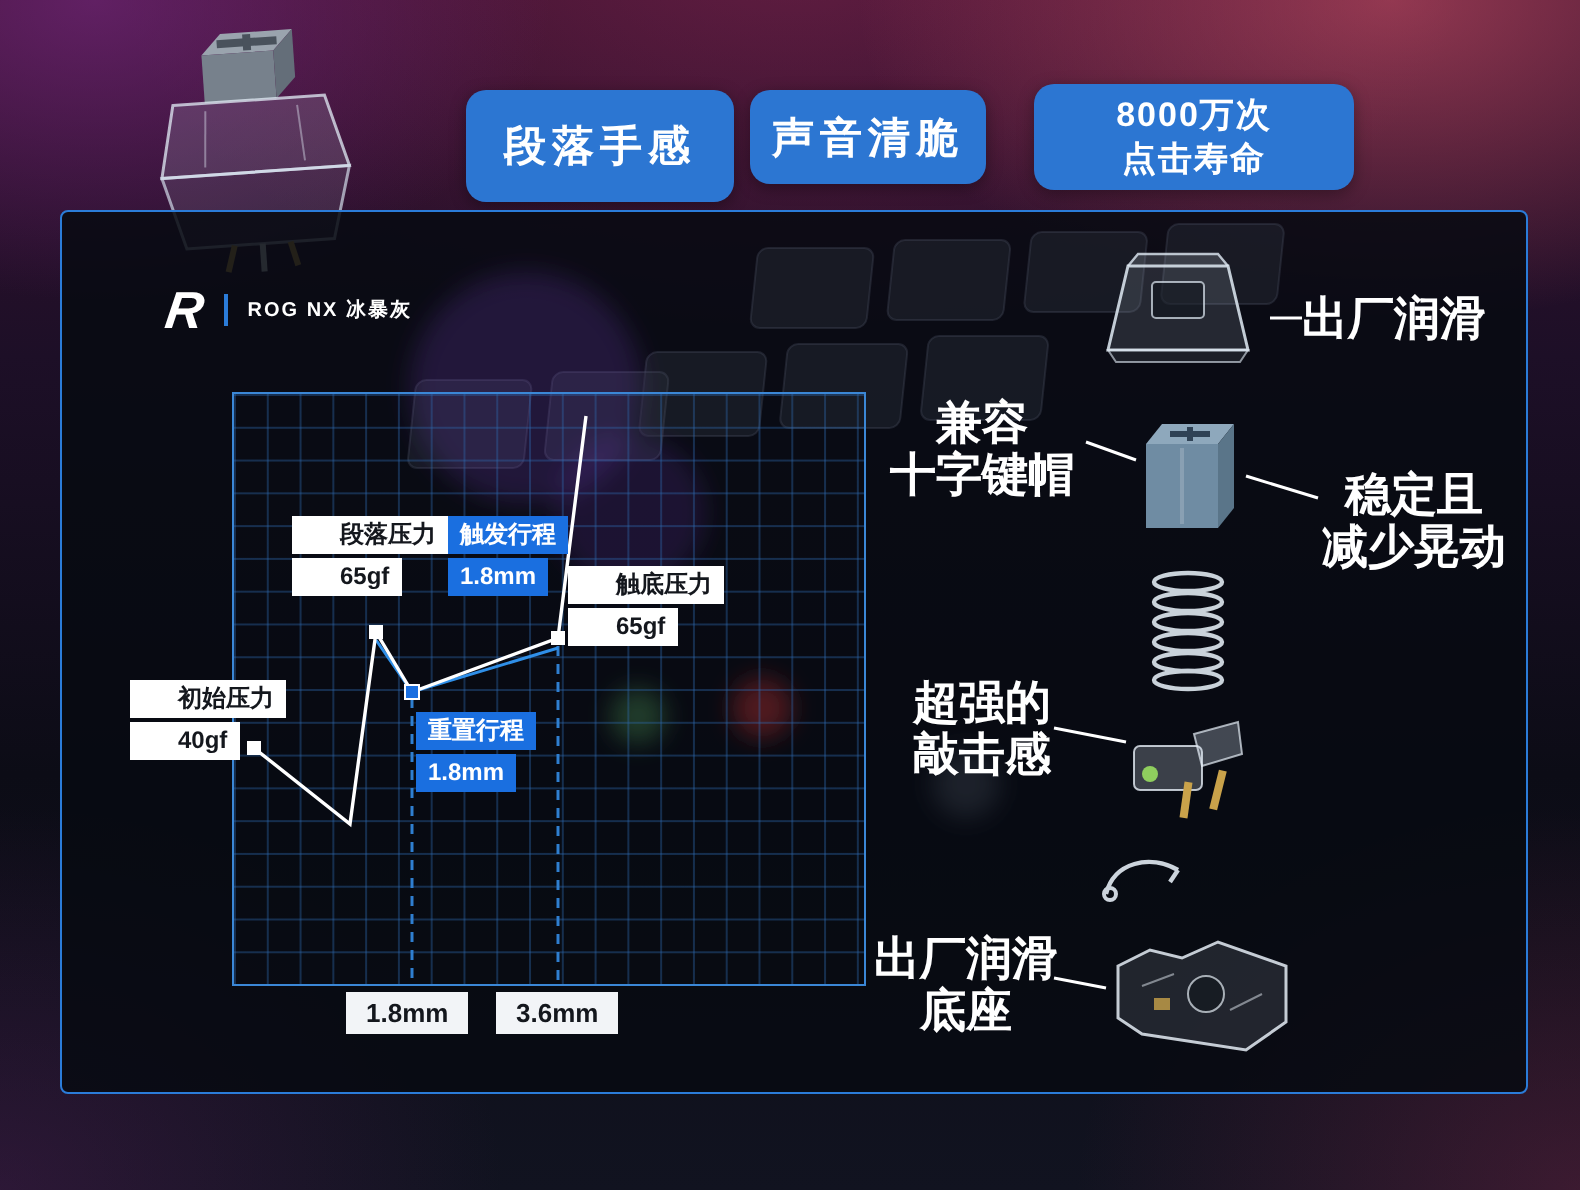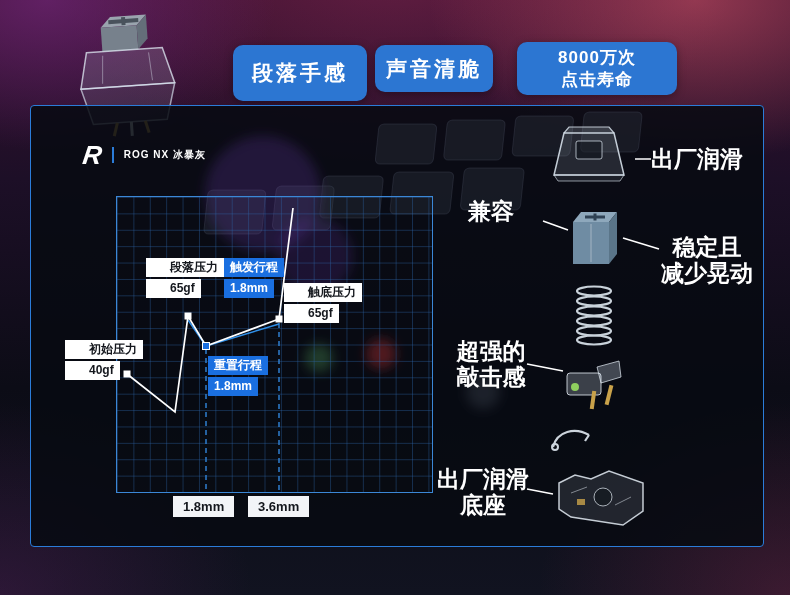--- a/index.html
+++ b/index.html
@@ -223,20 +223,21 @@
       <line x1="592" y1="132" x2="628" y2="143" stroke="#ffffff" stroke-width="1.5"></line>
       <line x1="496" y1="258" x2="532" y2="265" stroke="#ffffff" stroke-width="1.5"></line>
       <line x1="496" y1="383" x2="522" y2="388" stroke="#ffffff" stroke-width="1.5"></line>
     </svg>
 
     <div class="callout" style="left:620px; top:40px; width:86px;">
       <div>出厂润滑</div>
     </div>
     <div class="callout" style="left:408px; top:92px; width:104px;">
       <div>兼容</div>
+      <div>十字键帽</div>
     </div>
     <div class="callout" style="left:628px; top:128px; width:96px;">
       <div>稳定且</div>
       <div>减少晃动</div>
     </div>
     <div class="callout" style="left:420px; top:232px; width:80px;">
       <div>超强的</div>
       <div>敲击感</div>
     </div>
     <div class="callout" style="left:406px; top:360px; width:92px;">

